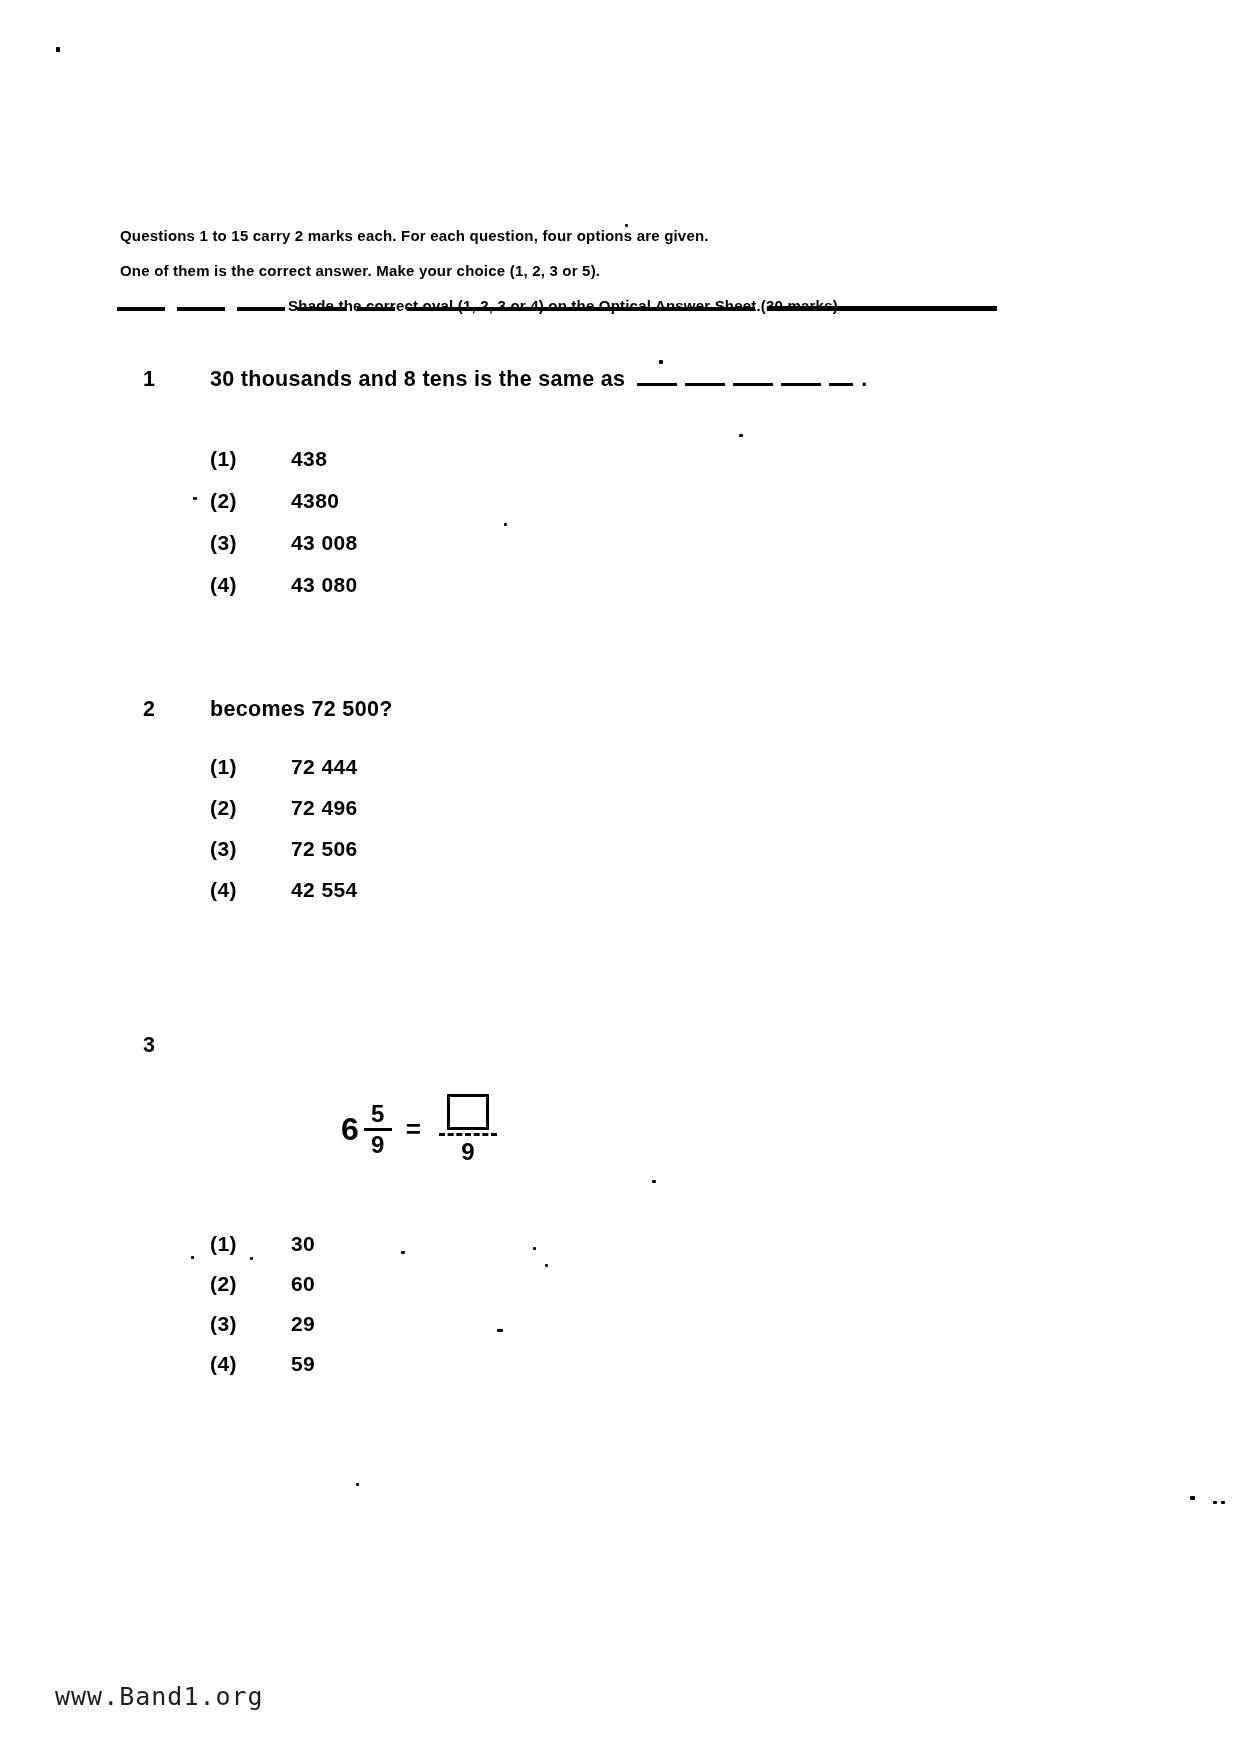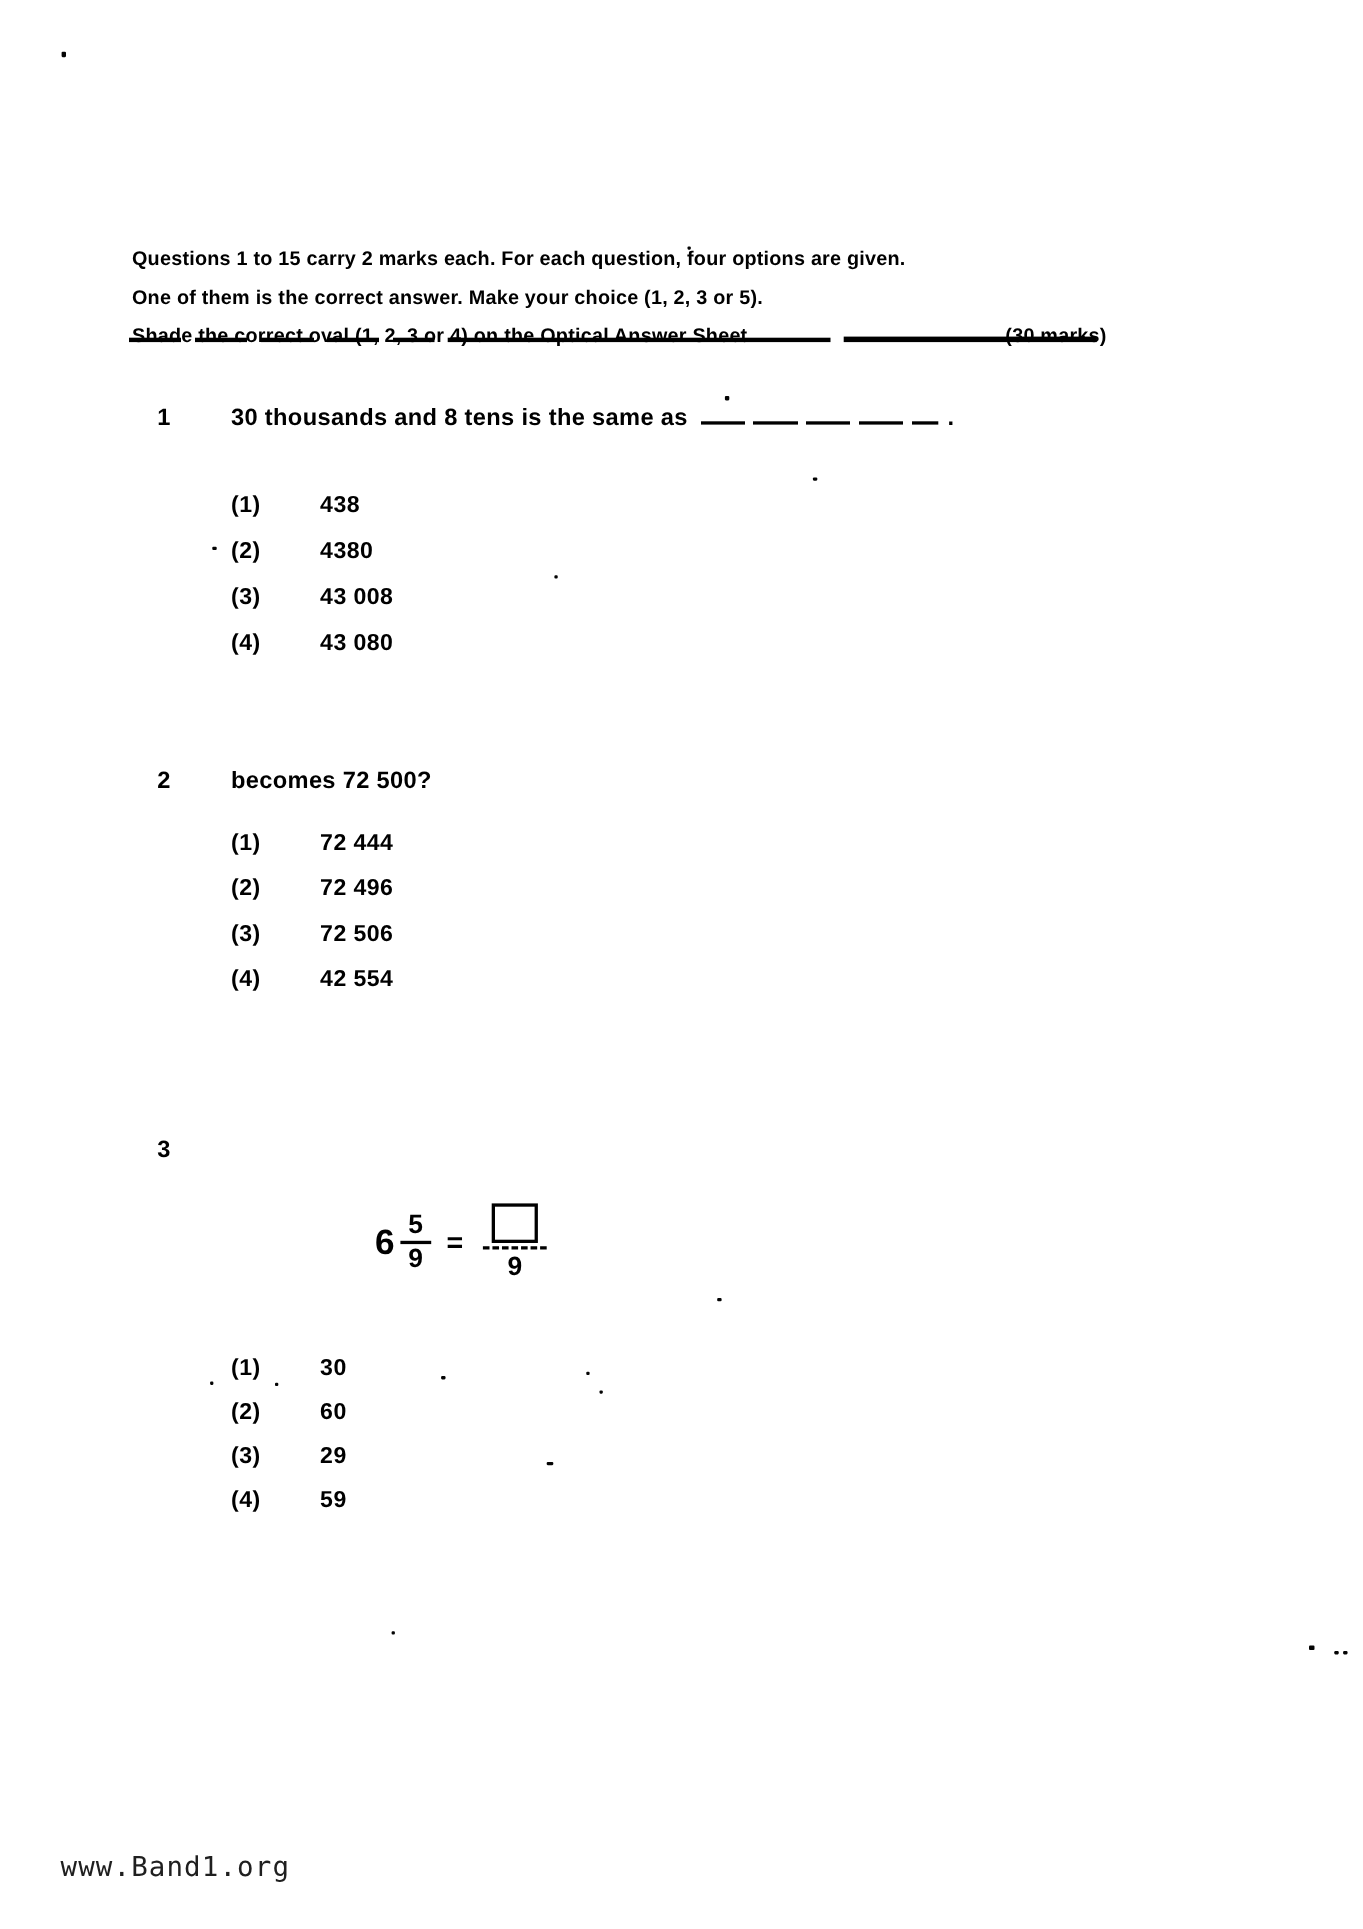--- a/index.html
+++ b/index.html
@@ -6,23 +6,23 @@
   body{
     width:1239px;height:1754px;position:relative;overflow:hidden;
     font-family:"Liberation Sans",sans-serif;color:#141414;
   }
   
   .scan{position:absolute;inset:0;filter:blur(0.4px) contrast(1.45);}
 
   
   .instructions{
     position:absolute;left:120px;top:218px;width:886px;
-    font-size:18px;font-weight:600;letter-spacing:0.2px;line-height:35px;
-  }
-  .instr-line3{display:flex;justify-content:space-between;align-items:baseline;}
+    font-size:15px;font-weight:600;letter-spacing:0.2px;line-height:35px;
+  }
+  .instr-line3{display:flex;justify-content:center;align-items:baseline;}
   .marks{font-weight:700;}
   .header-rule{
     position:absolute;left:117px;top:306px;display:flex;align-items:center;gap:12px;
   }
   .rule-dash{width:278px;height:4px;background:repeating-linear-gradient(90deg,#151515 0 48px,transparent 48px 60px);}
   .rule-solid1{width:348px;height:4px;background:#151515;}
   .rule-solid2{width:230px;height:5px;background:#151515;}
 
   
   .question{position:absolute;left:143px;width:1020px;font-weight:600;}

